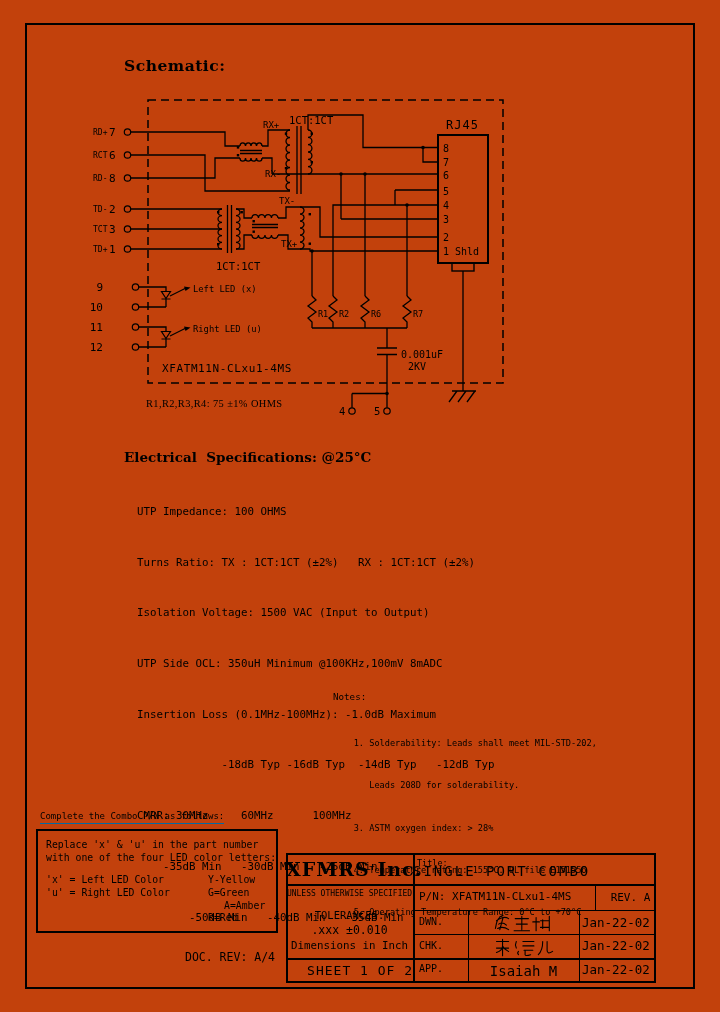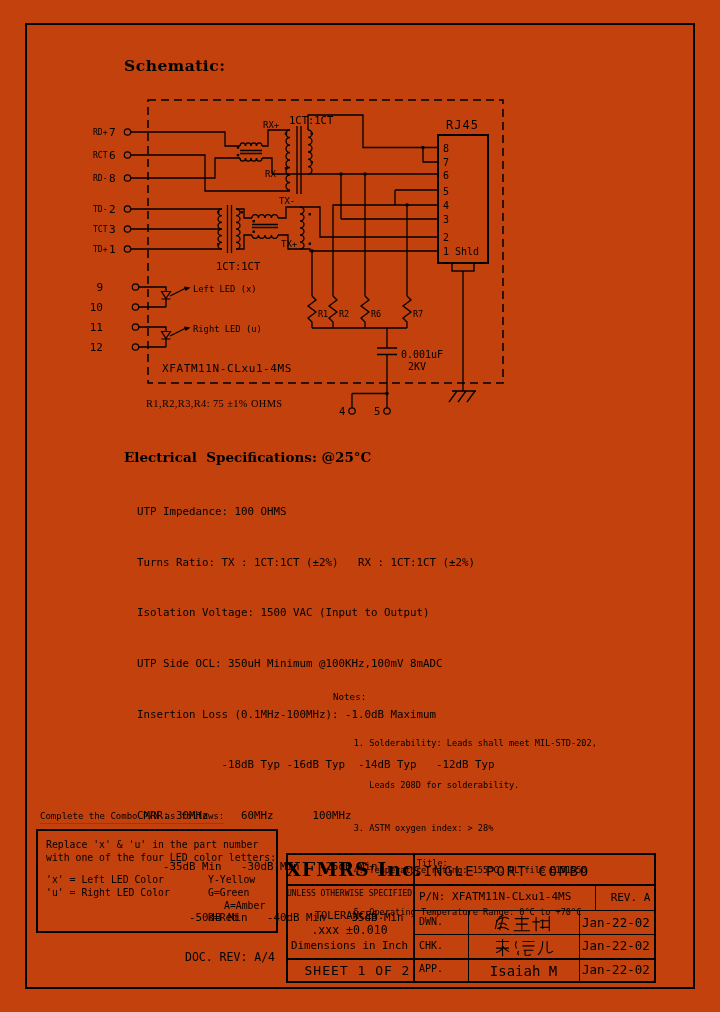--- a/index.html
+++ b/index.html
@@ -267,21 +267,21 @@
     <div class="ln" style="left:309px;top:31px;width:1.4px;height:27px;"></div>
 
     <div class="abs serif" style="left:0;top:5px;width:127px;text-align:center;font-size:19px;letter-spacing:1px;">XFMRS Inc.</div>
     <div class="abs" style="left:131px;top:5px;font-size:8.5px;">Title:</div>
     <div class="abs" style="left:127px;top:10px;width:243px;text-align:left;font-size:14px;letter-spacing:2px;">SINGLE PORT COMBO</div>
 
     <div class="abs" style="left:0;top:36px;width:127px;text-align:center;font-size:8px;">UNLESS OTHERWISE SPECIFIED</div>
     <div class="abs" style="left:0;top:56px;width:127px;text-align:center;font-size:10.5px;">TOLERANCES:</div>
     <div class="abs" style="left:0;top:70px;width:127px;text-align:center;font-size:11.5px;">.xxx ±0.010</div>
     <div class="abs" style="left:0;top:86px;width:127px;text-align:center;font-size:10.8px;">Dimensions in Inch</div>
-    <div class="abs" style="left:0;top:110px;width:127px;text-align:center;font-size:13px;letter-spacing:1px;padding-left:8px;">SHEET 1 OF 2</div>
+    <div class="abs" style="left:0;top:110px;width:127px;text-align:right;font-size:13px;letter-spacing:1px;">SHEET 1 OF 2</div>
 
     <div class="abs" style="left:133px;top:37px;font-size:11px;">P/N: XFATM11N-CLxu1-4MS</div>
     <div class="abs" style="left:309px;top:38px;width:71px;text-align:center;font-size:11px;">REV. A</div>
 
     <div class="abs" style="left:133px;top:63px;font-size:10px;">DWN.</div>
     <div class="abs" style="left:133px;top:86.5px;font-size:10px;">CHK.</div>
     <div class="abs" style="left:133px;top:110px;font-size:10px;">APP.</div>
 
     <svg width="70" height="22" viewBox="0 0 60 20" style="position:absolute;left:203px;top:59px;" fill="none" stroke="#000" stroke-width="1" stroke-linecap="round">
       <path d="M4,15 C5,7 7,4 11,3 M5,8 C9,5 13,4 16,6 M7,11 C10,9 12,10 14,12 M6,15 C10,13 13,14 16,16 M11,5 L8,16"></path>

